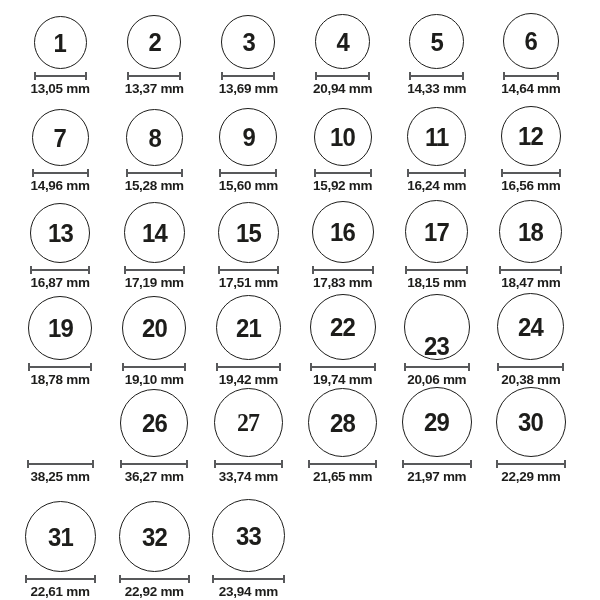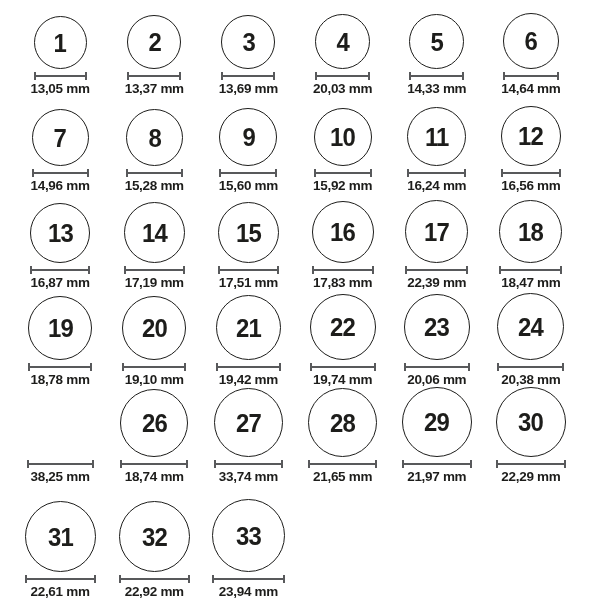--- a/index.html
+++ b/index.html
@@ -129,21 +129,21 @@
 
   <div class="cell">
     <div class="circle" style="width: 55px; height: 55px;">
       <span class="num">4</span>
     </div>
     <div class="measure" style="width: 55px;">
       <span class="tick left"></span>
       <span class="mline"></span>
       <span class="tick right"></span>
     </div>
-    <div class="dlabel">20,03 mm</div>
+    <div class="dlabel">20,94 mm</div>
   </div>
 
   <div class="cell">
     <div class="circle" style="width: 55px; height: 55px;">
       <span class="num">5</span>
     </div>
     <div class="measure" style="width: 55px;">
       <span class="tick left"></span>
       <span class="mline"></span>
       <span class="tick right"></span>
@@ -287,21 +287,21 @@
 
   <div class="cell">
     <div class="circle" style="width: 63px; height: 63px;">
       <span class="num">17</span>
     </div>
     <div class="measure" style="width: 63px;">
       <span class="tick left"></span>
       <span class="mline"></span>
       <span class="tick right"></span>
     </div>
-    <div class="dlabel">22,39 mm</div>
+    <div class="dlabel">18,15 mm</div>
   </div>
 
   <div class="cell">
     <div class="circle" style="width: 63px; height: 63px;">
       <span class="num">18</span>
     </div>
     <div class="measure" style="width: 63px;">
       <span class="tick left"></span>
       <span class="mline"></span>
       <span class="tick right"></span>
@@ -352,21 +352,21 @@
     </div>
     <div class="measure" style="width: 66px;">
       <span class="tick left"></span>
       <span class="mline"></span>
       <span class="tick right"></span>
     </div>
     <div class="dlabel">19,74 mm</div>
   </div>
 
   <div class="cell">
-    <div class="circle" style="width: 66px; height: 66px;">
+    <div class="circle" style="width: 66px; height: 66px; align-items: flex-end;">
       <span class="num">23</span>
     </div>
     <div class="measure" style="width: 66px;">
       <span class="tick left"></span>
       <span class="mline"></span>
       <span class="tick right"></span>
     </div>
     <div class="dlabel">20,06 mm</div>
   </div>
 
@@ -394,25 +394,25 @@
 
   <div class="cell">
     <div class="circle" style="width: 68px; height: 68px;">
       <span class="num">26</span>
     </div>
     <div class="measure" style="width: 68px;">
       <span class="tick left"></span>
       <span class="mline"></span>
       <span class="tick right"></span>
     </div>
-    <div class="dlabel">18,74 mm</div>
-  </div>
-
-  <div class="cell">
-    <div class="circle" style="width: 69px; height: 69px;">
+    <div class="dlabel">36,27 mm</div>
+  </div>
+
+  <div class="cell">
+    <div class="circle" style="width: 69px; height: 69px; font-family: Liberation Serif, serif;">
       <span class="num">27</span>
     </div>
     <div class="measure" style="width: 69px;">
       <span class="tick left"></span>
       <span class="mline"></span>
       <span class="tick right"></span>
     </div>
     <div class="dlabel">33,74 mm</div>
   </div>
 

